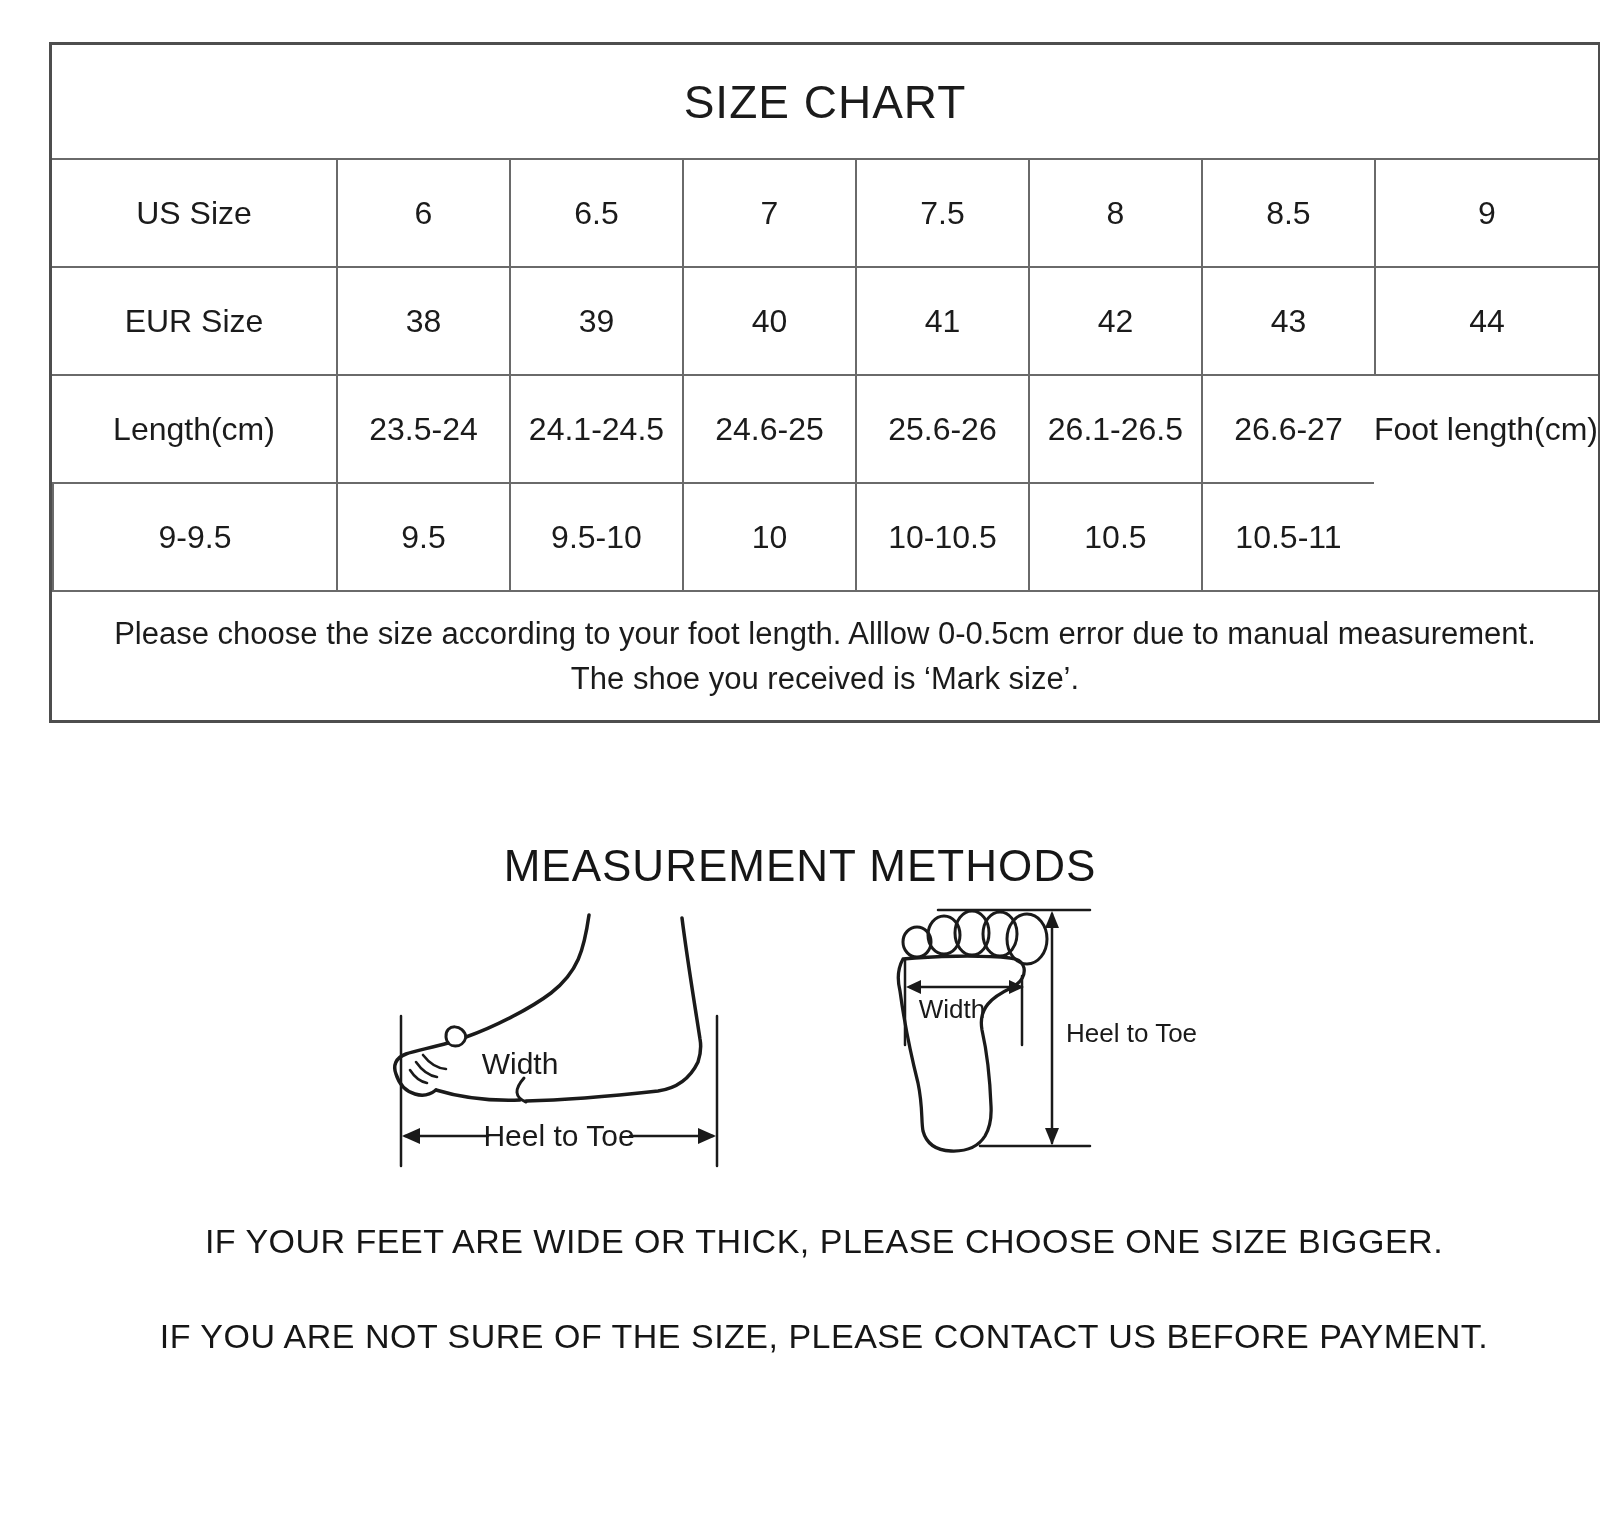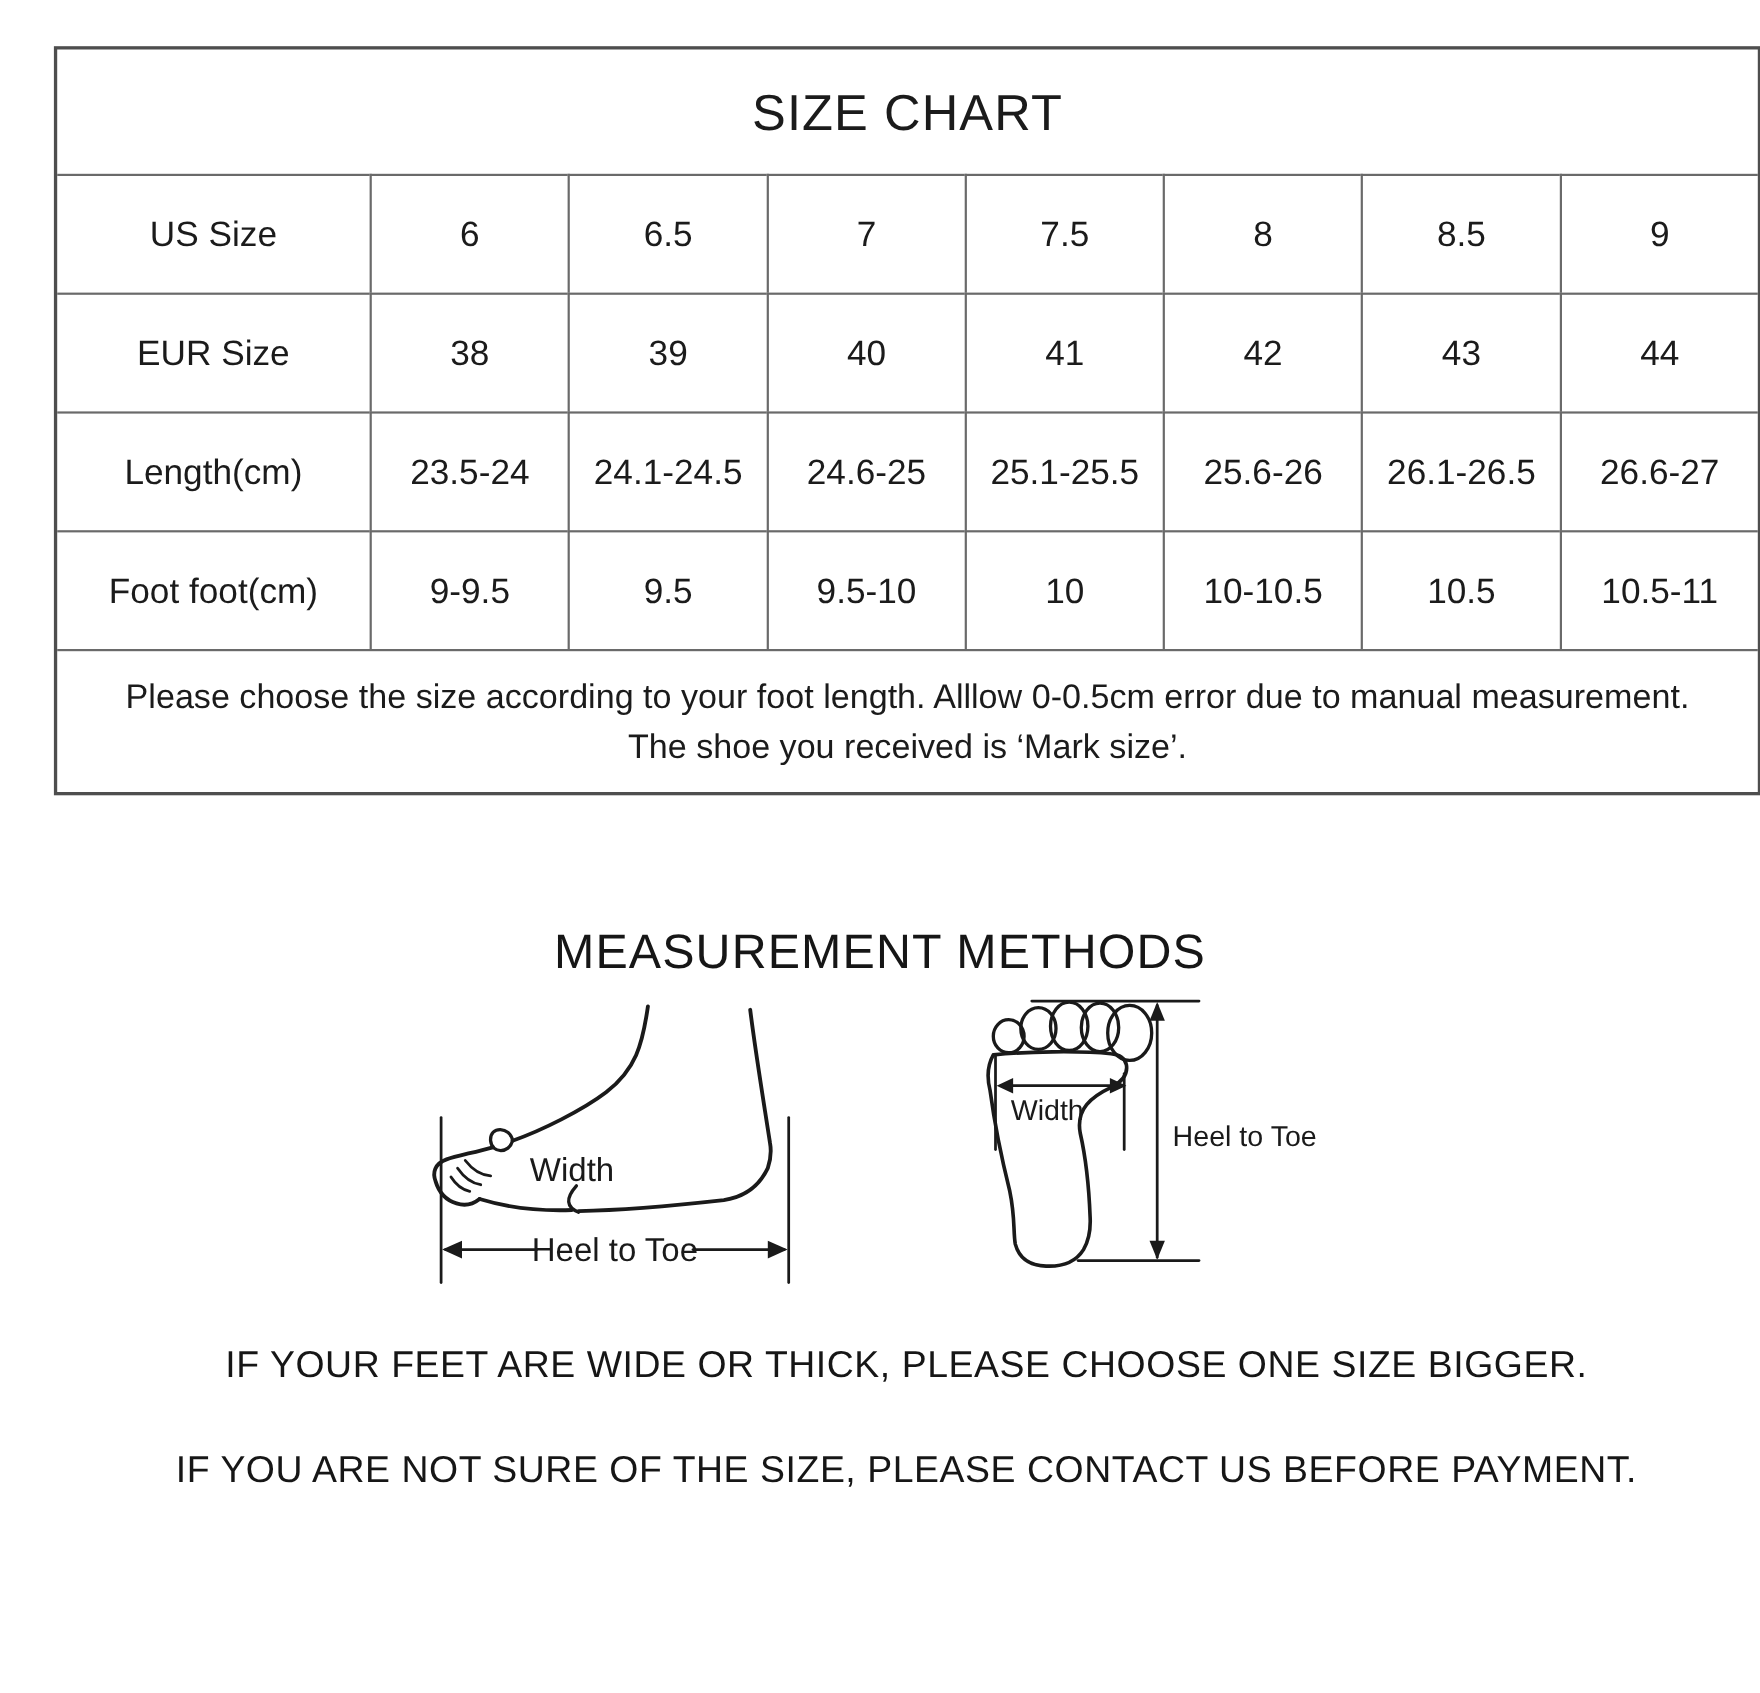--- a/index.html
+++ b/index.html
@@ -62,26 +62,25 @@
   <div class="cell bt bl">40</div>
   <div class="cell bt bl">41</div>
   <div class="cell bt bl">42</div>
   <div class="cell bt bl">43</div>
   <div class="cell bt bl">44</div>
 
   <div class="cell bt">Length(cm)</div>
   <div class="cell bt bl">23.5-24</div>
   <div class="cell bt bl">24.1-24.5</div>
   <div class="cell bt bl">24.6-25</div>
-  <div class="cell bt bl">25.1-25.5</div>
   <div class="cell bt bl">25.6-26</div>
   <div class="cell bt bl">26.1-26.5</div>
   <div class="cell bt bl">26.6-27</div>
 
-  <div class="cell bt">Foot foot(cm)</div>
+  <div class="cell bt">Foot length(cm)</div>
   <div class="cell bt bl">9-9.5</div>
   <div class="cell bt bl">9.5</div>
   <div class="cell bt bl">9.5-10</div>
   <div class="cell bt bl">10</div>
   <div class="cell bt bl">10-10.5</div>
   <div class="cell bt bl">10.5</div>
   <div class="cell bt bl">10.5-11</div>
 
   <div class="cell bt span-all note-cell">
     <div>Please choose the size according to your foot length. Alllow 0-0.5cm error due to manual measurement.</div>

